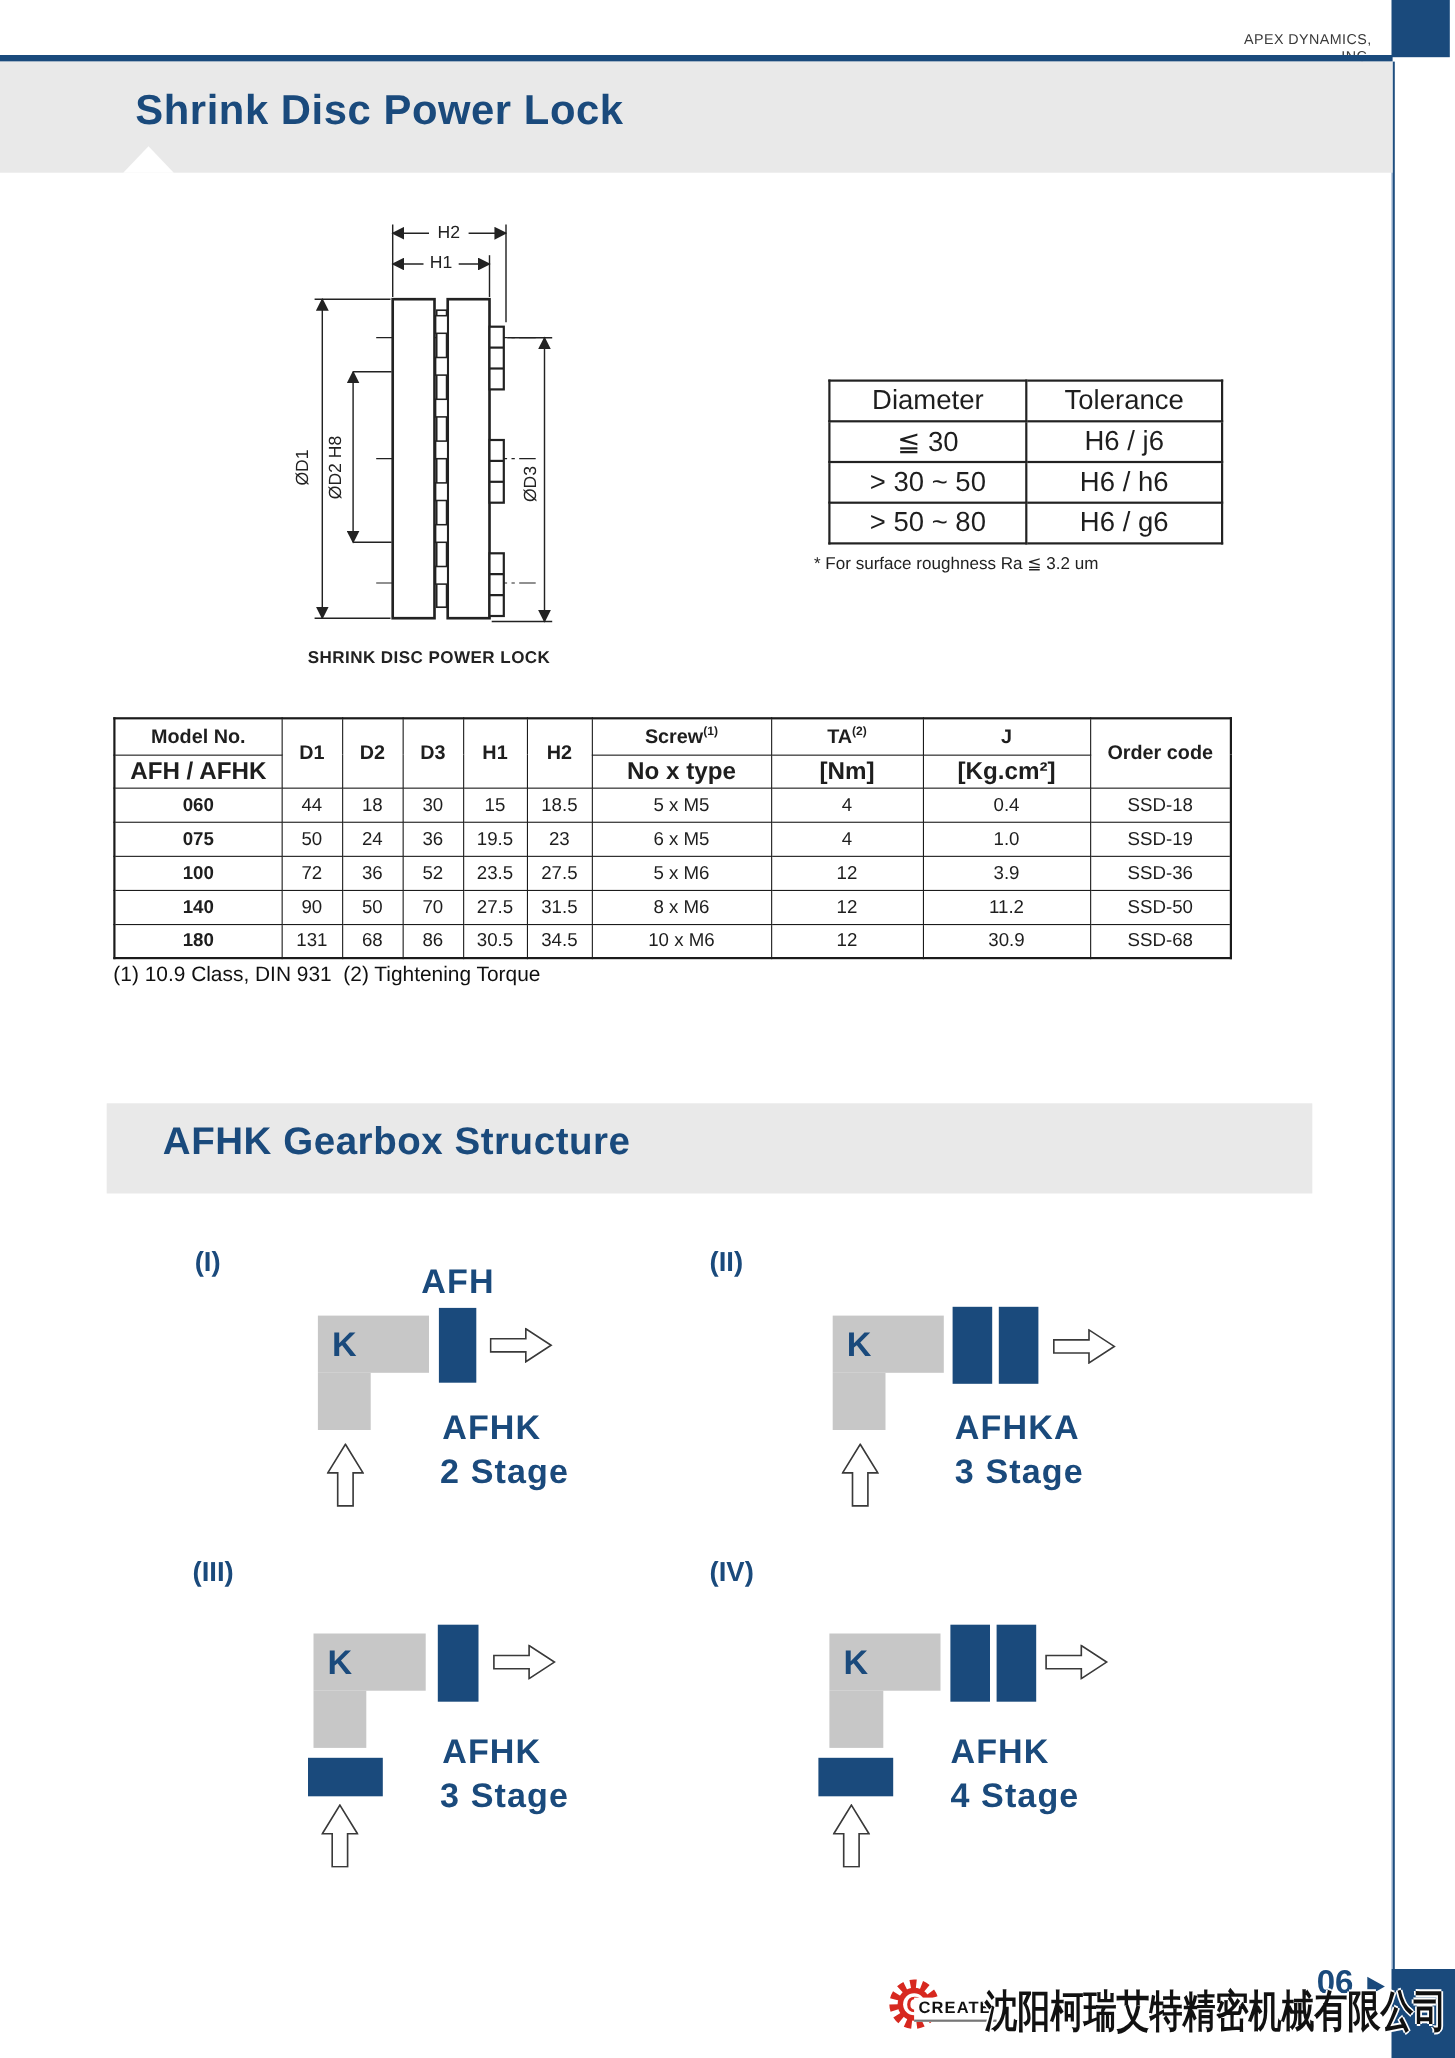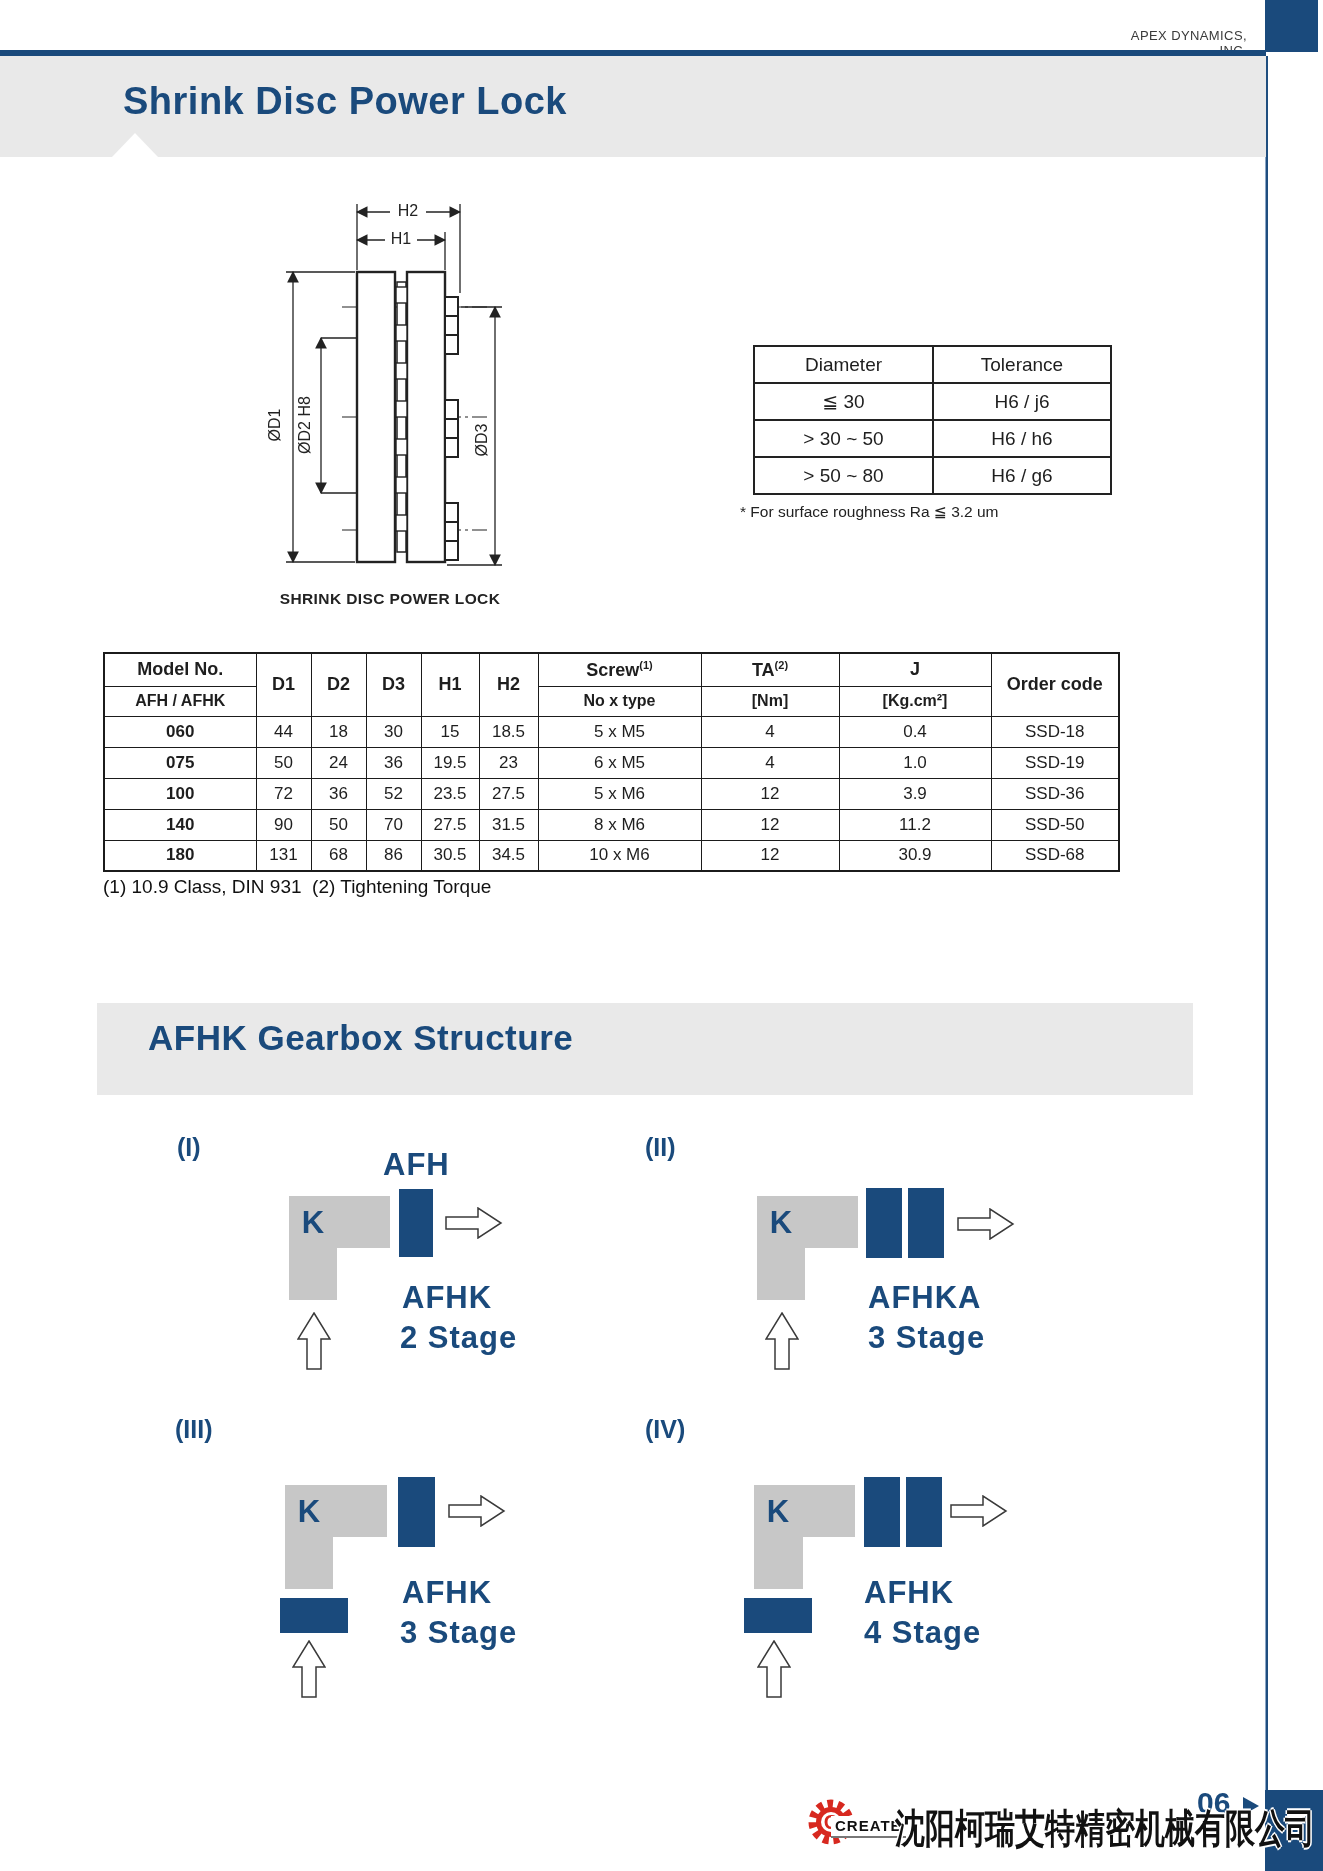--- a/index.html
+++ b/index.html
@@ -24,36 +24,36 @@
   .page-title{position:absolute;left:123px;top:24px;font-size:38px;font-weight:bold;color:var(--blue);letter-spacing:.5px;}
   .notch{position:absolute;left:112px;top:77px;width:0;height:0;border-left:23px solid transparent;border-right:23px solid transparent;border-bottom:24px solid #fff;}
 
   
   .tech{position:absolute;left:230px;top:185px;}
   .tech text{font-family:"Liberation Sans",sans-serif;font-size:16px;fill:#222;}
   .draw-caption{position:absolute;left:230px;top:590px;width:320px;text-align:center;font-size:15.5px;font-weight:bold;letter-spacing:.4px;color:#222;}
 
   
   table{border-collapse:collapse;table-layout:fixed;background:#fff;}
-  .tol{position:absolute;left:753px;top:345px;width:357px;border:2.5px solid #222;font-size:19px;}
+  .tol{position:absolute;left:753px;top:345px;width:357px;border:2.5px solid #222;font-size:25px;}
   .tol td{border:2px solid #222;height:37px;text-align:center;vertical-align:middle;font-weight:normal;}
   .tol-foot{position:absolute;left:740px;top:503px;font-size:15.5px;color:#222;white-space:pre;}
 
   .spec{position:absolute;left:103px;top:652px;width:1015px;border:2.6px solid #1b1b1b;font-size:17px;}
   .spec th,.spec td{border:1.7px solid #1b1b1b;text-align:center;vertical-align:middle;padding:0;}
   .spec th{font-size:18px;font-weight:bold;}
   .spec .h1r{height:33px;}
-  .spec .h2r th{height:30px;font-size:16px;}
+  .spec .h2r th{height:30px;font-size:22px;}
   .spec td{height:31px;}
   .spec td.model{font-weight:bold;}
   .spec sup{font-size:11px;vertical-align:super;}
   .spec-foot{position:absolute;left:103px;top:876px;font-size:19px;color:#111;white-space:pre;}
 
   
-  .sec-band{position:absolute;left:97px;top:1003px;width:1096px;height:92px;background:var(--band);}
+  .sec-band{position:absolute;left:97px;top:1003px;width:1096px;height:82px;background:var(--band);}
   .sec-title{position:absolute;left:51px;top:15px;font-size:35px;font-weight:bold;color:var(--blue);letter-spacing:.5px;}
 
   
   .diag-idx{position:absolute;font-size:25px;font-weight:bold;color:var(--blue);}
   .diag-top{position:absolute;font-size:31px;font-weight:bold;color:var(--blue);letter-spacing:1px;}
   .diag-name{position:absolute;font-size:31px;font-weight:bold;color:var(--blue);letter-spacing:1px;}
   .gray-part{position:absolute;background:var(--lgray);}
   .blue-block{position:absolute;background:var(--blue);}
   .k-label{position:absolute;width:48px;text-align:center;font-size:31px;font-weight:bold;color:var(--blue);}
   .arr{position:absolute;}

